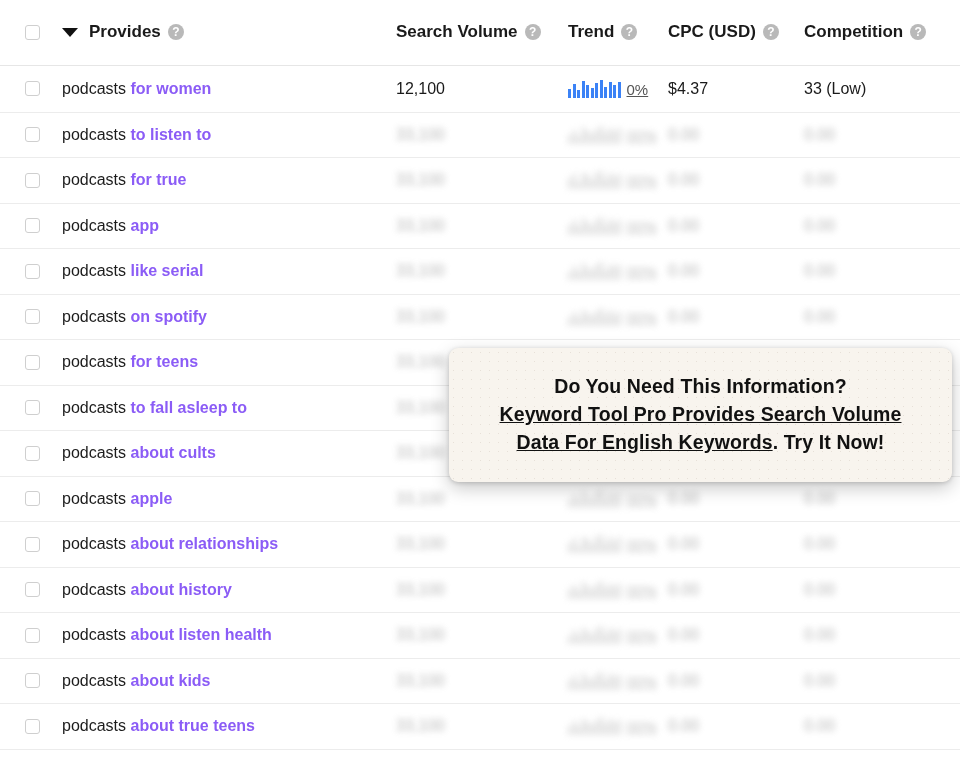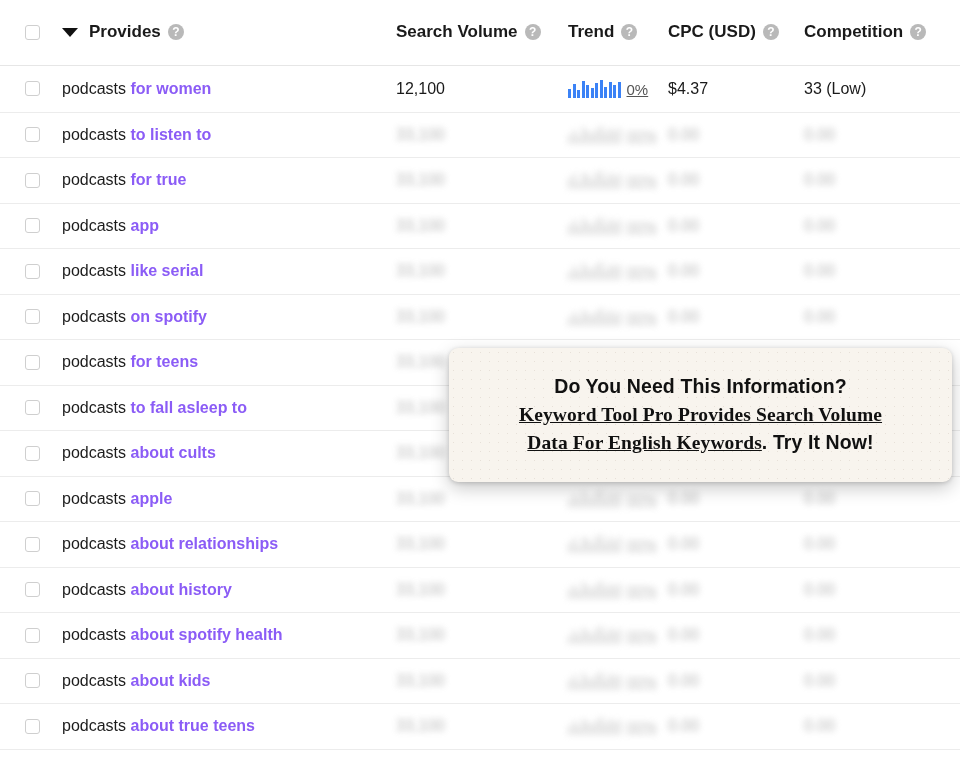--- a/index.html
+++ b/index.html
@@ -178,21 +178,20 @@
     font-size: 19.5px;
     font-weight: bold;
     color: #111;
     line-height: 1.42;
     letter-spacing: .1px;
   }
   .promo-link {
     text-decoration: underline;
     color: #111;
     cursor: pointer;
-    font-family: Liberation Serif, serif;
   }
   .promo-tail { text-decoration: none; }
 </style>
 </head>
 <body>
 
 <div class="app">
 
   <table class="kw-table">
     <colgroup>
@@ -577,21 +576,21 @@
               <span class="pct">00%</span>
             </span>
           </td>
           <td><span class="val">0.00</span></td>
           <td><span class="val">0.00</span></td>
         </tr>
         <tr class="locked">
           <td>
             <span class="cb"></span>
           </td>
-          <td class="kw-cell"><span class="kw-plain">podcasts </span><span class="kw-strong">about spotify health</span></td>
+          <td class="kw-cell"><span class="kw-plain">podcasts </span><span class="kw-strong">about listen health</span></td>
           <td><span class="val">33,100</span></td>
           <td>
             <span class="trend-wrap">
               <span class="sparkline">
                 <span class="bar" style="height: 8px;"></span>
                 <span class="bar" style="height: 14px;"></span>
                 <span class="bar" style="height: 9px;"></span>
                 <span class="bar" style="height: 16px;"></span>
                 <span class="bar" style="height: 13px;"></span>
                 <span class="bar" style="height: 10px;"></span>

